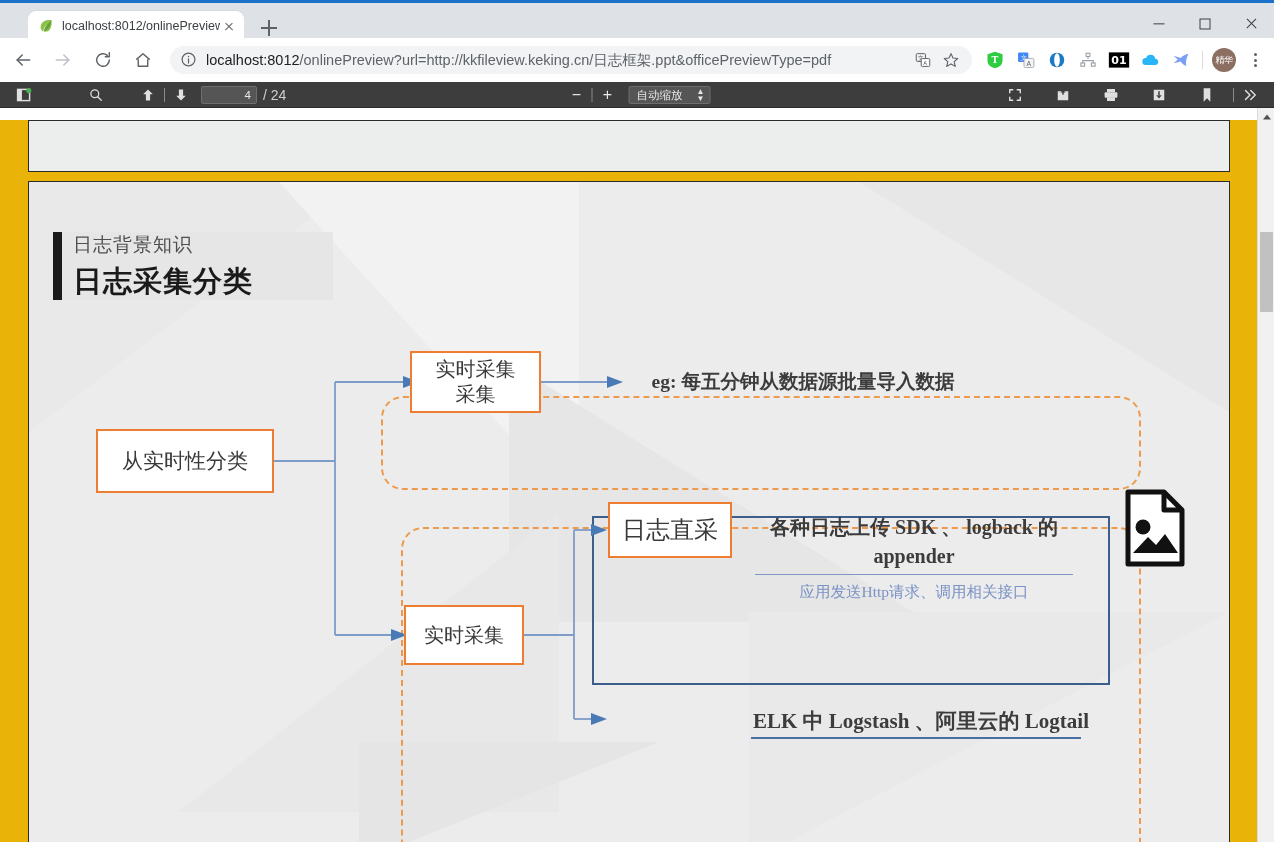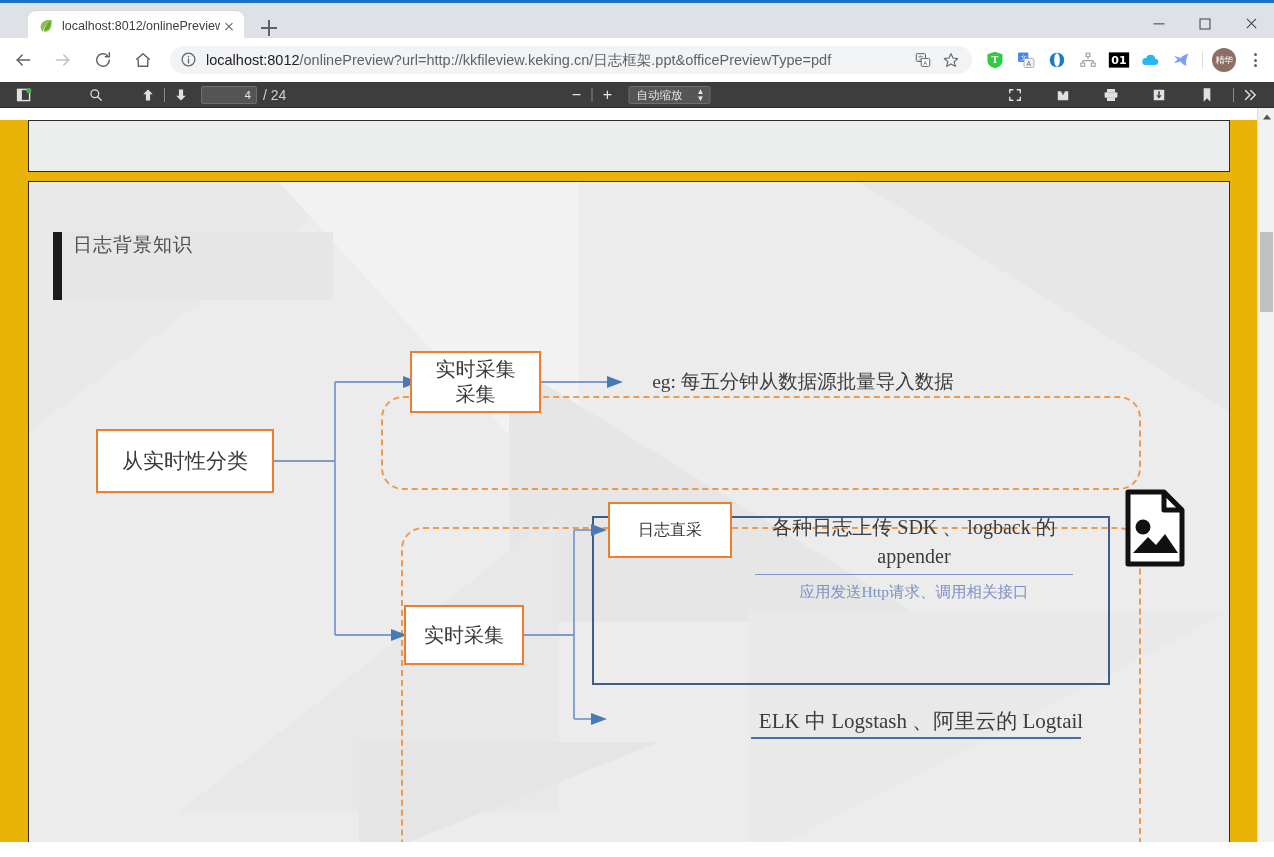--- a/index.html
+++ b/index.html
@@ -159,21 +159,21 @@
     color:#3a3a3a; font-family:"Liberation Serif", serif; line-height:1.25;
   }
   .dashbox {
     position:absolute; border:2px dashed #ED9A4E; border-radius:22px;
   }
   .bluebox { position:absolute; border:2.5px solid #3C5E8C; }
 
   .conn { position:absolute; left:0; top:0; width:1202px; height:680px; pointer-events:none; }
 
   .para { position:absolute; text-align:center; font-family:"Liberation Serif", serif; }
-  .ptxt-main { color:#3c3c3c; }
+  .ptxt-main { color:#3c3c3c;font-weight:bold; }
   .ptxt-blue { color:#7B92C4;font-family:Liberation Serif, serif; }
   .rule { position:absolute; height:1.4px; background:#7e97c4; }
   .rule-dark { position:absolute; height:1.6px; background:#4a6fa5; }
 
   .brokenimg {
     position:absolute; left:1124px; top:369px; width:62px; height:78px;
   }
 
   
   .vscroll {
@@ -424,20 +424,21 @@
       <div class="poly p2"></div>
       <div class="poly p3"></div>
       <div class="poly p4"></div>
       <div class="poly p5"></div>
       <div class="poly p6"></div>
       <div class="poly p7"></div>
 
       <div class="title-band"></div>
       <div class="title-bar"></div>
       <div class="title-sub">日志背景知识</div>
+      <div class="title-main">日志采集分类</div>
 
       <div class="dashbox" style="left:352px; top:214px; width:760px; height:94px;"></div>
       <div class="dashbox" style="left:372px; top:345px; width:740px; height:360px;"></div>
 
       <div class="bluebox" style="left:563px; top:334px; width:518px; height:169px;"></div>
 
       <svg class="conn">
 
         <line x1="245" y1="279" x2="306" y2="279" stroke="#7E9CC8" stroke-width="1.8"></line>
 
@@ -462,21 +463,21 @@
         <polygon points="562,531 578,537 562,543" fill="#4A7AB5"></polygon>
       </svg>
 
       <div class="obox" style="left:67px; top:247px; width:178px; height:64px; font-size:21px;">从实时性分类</div>
 
       <div class="obox" style="left:381px; top:169px; width:131px; height:62px; font-size:20px; white-space:pre-line;">实时采集
 采集</div>
 
       <div class="obox" style="left:375px; top:423px; width:120px; height:60px; font-size:20px;">实时采集</div>
 
-      <div class="obox" style="left:579px; top:320px; width:124px; height:56px; font-size:16px;">日志直采</div>
+      <div class="obox" style="left:579px; top:320px; width:124px; height:56px; font-size:24px;">日志直采</div>
 
 
       <div class="para ptxt-main" style="left:594px; top:186px; width:360px; font-size:19.5px;">eg: 每五分钟从数据源批量导入数据</div>
 
       <div class="para ptxt-main" style="left:715px; top:331px; width:340px; font-size:20px; line-height:1.45; white-space:pre-line;">各种日志上传 SDK 、 logback 的
 appender</div>
       <div class="rule" style="left:726px; top:392px; width:318px;"></div>
       <div class="para ptxt-blue" style="left:715px; top:400px; width:340px; font-size:15.5px;">应用发送Http请求、调用相关接口</div>
 
       <div class="para ptxt-main" style="left:722px; top:525px; width:340px; font-size:21px;">ELK 中 Logstash 、阿里云的 Logtail</div>

